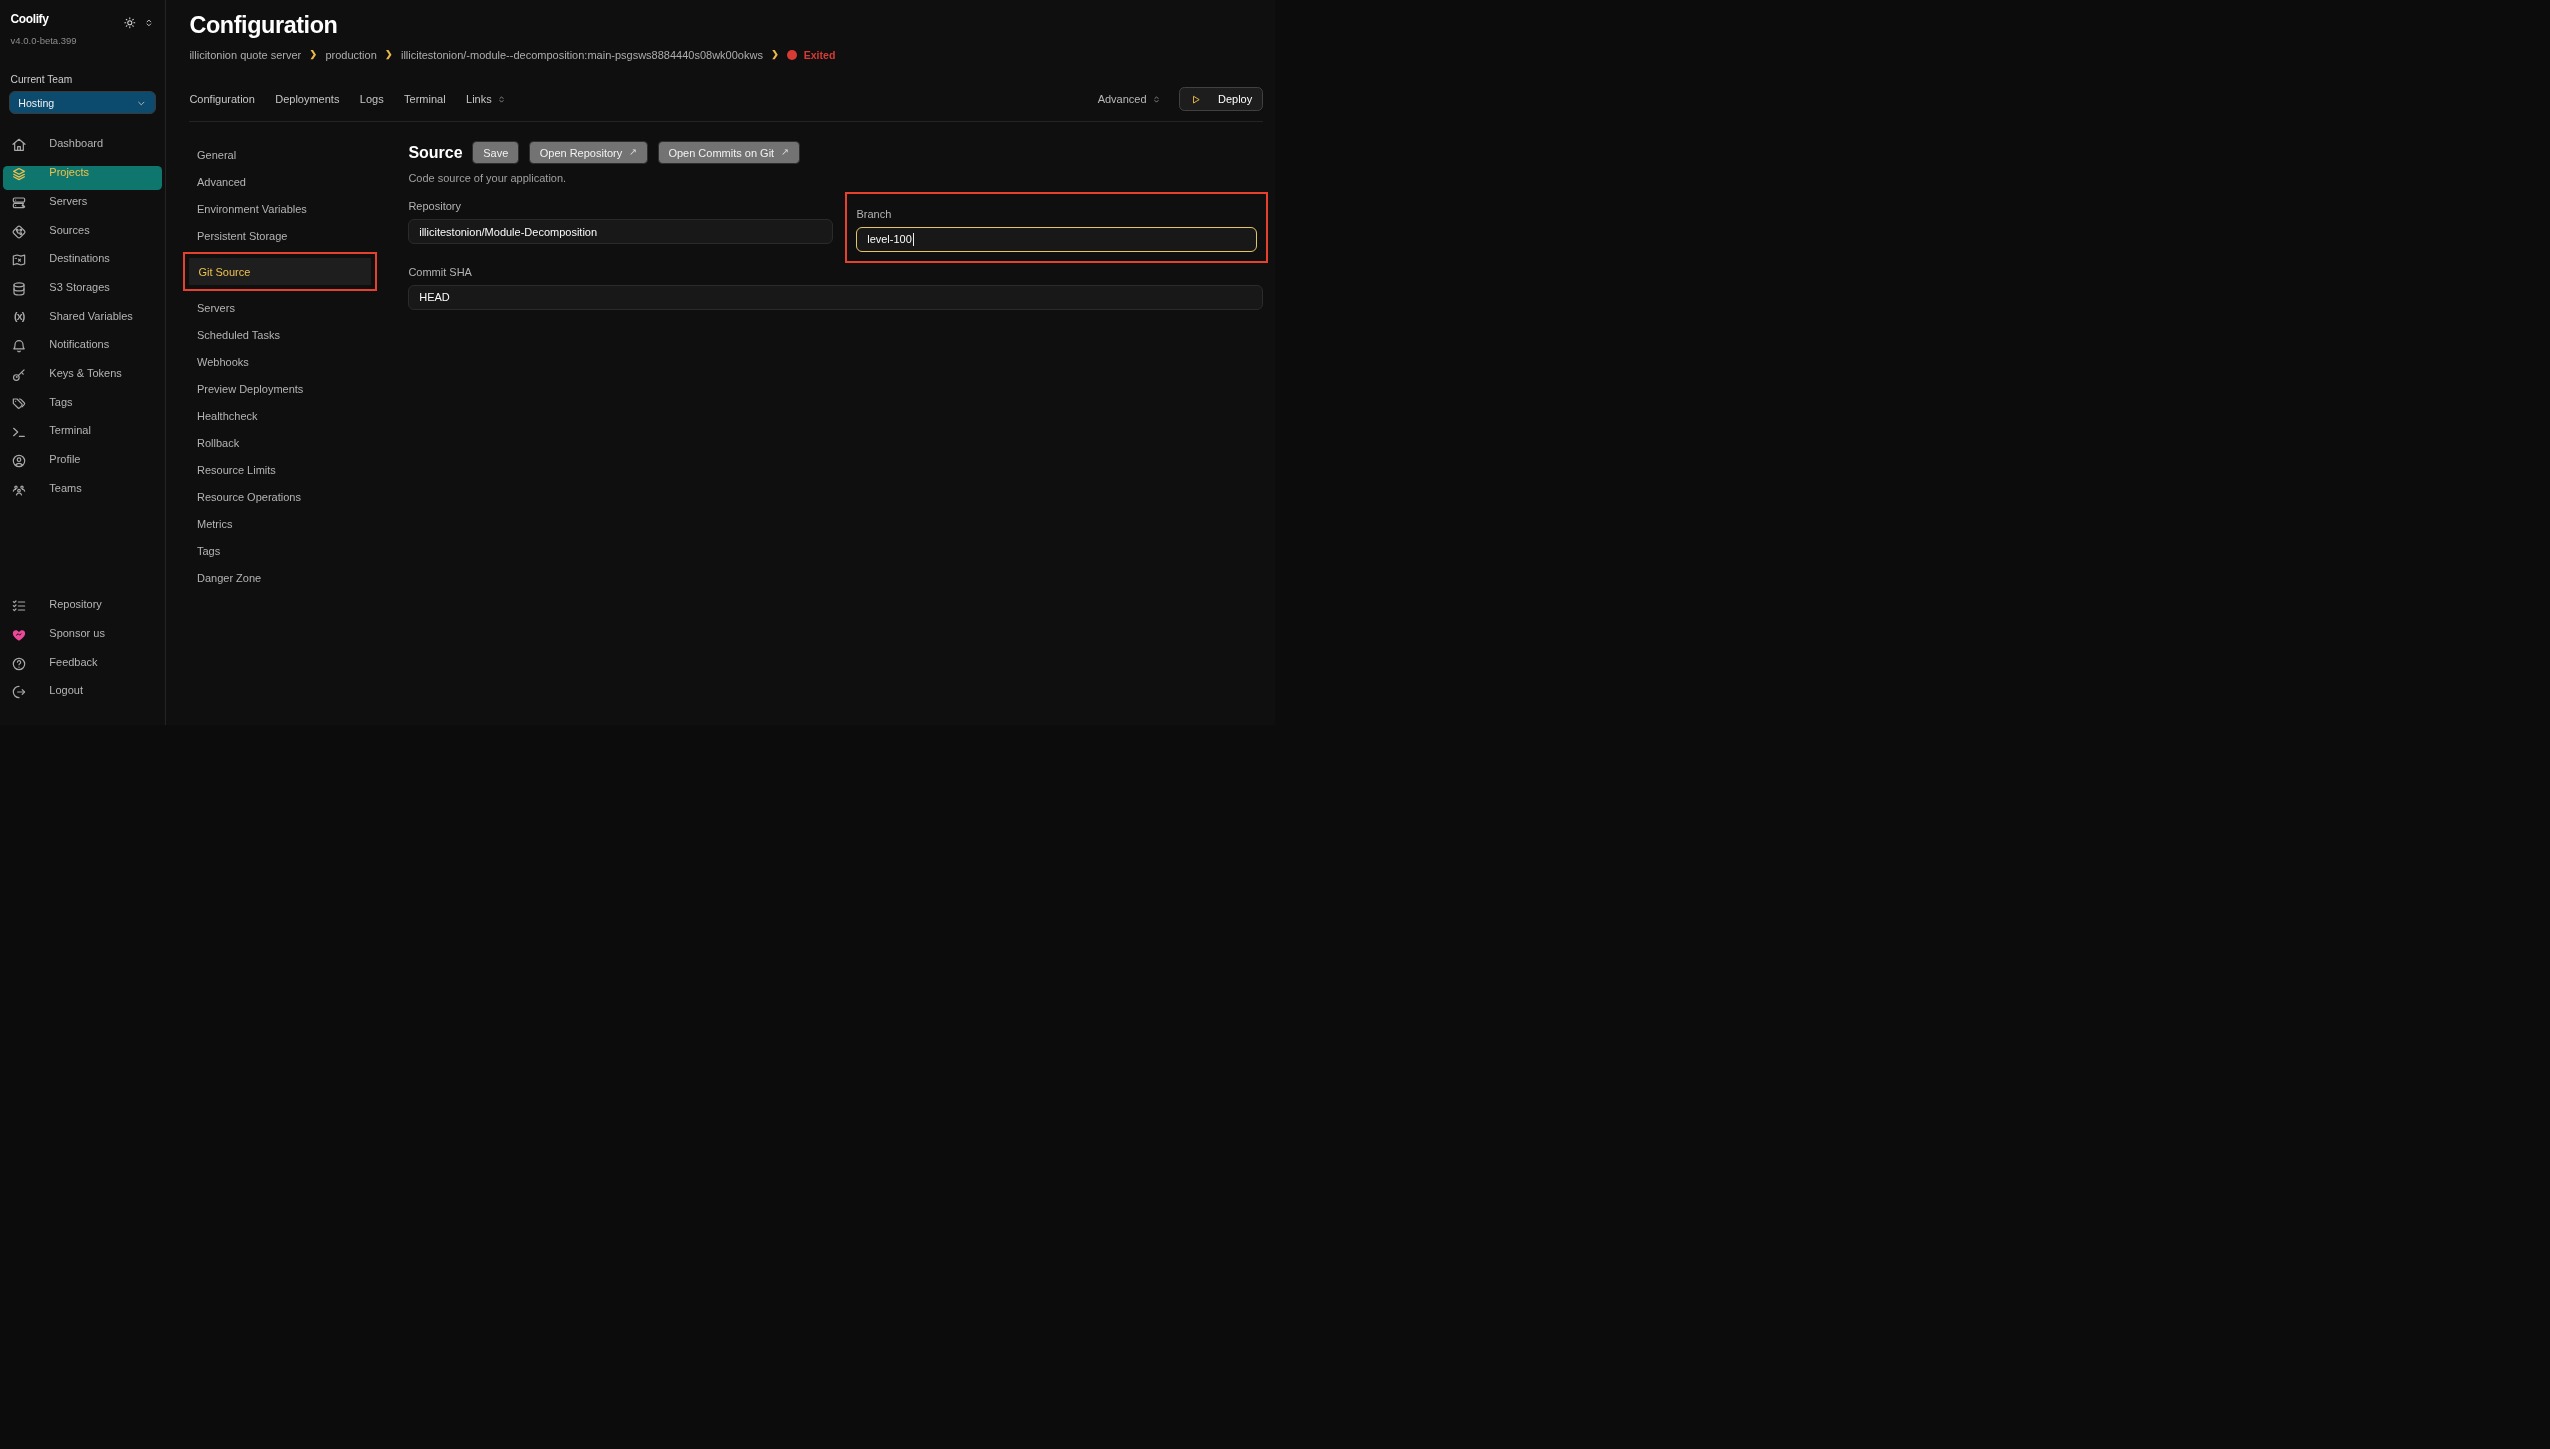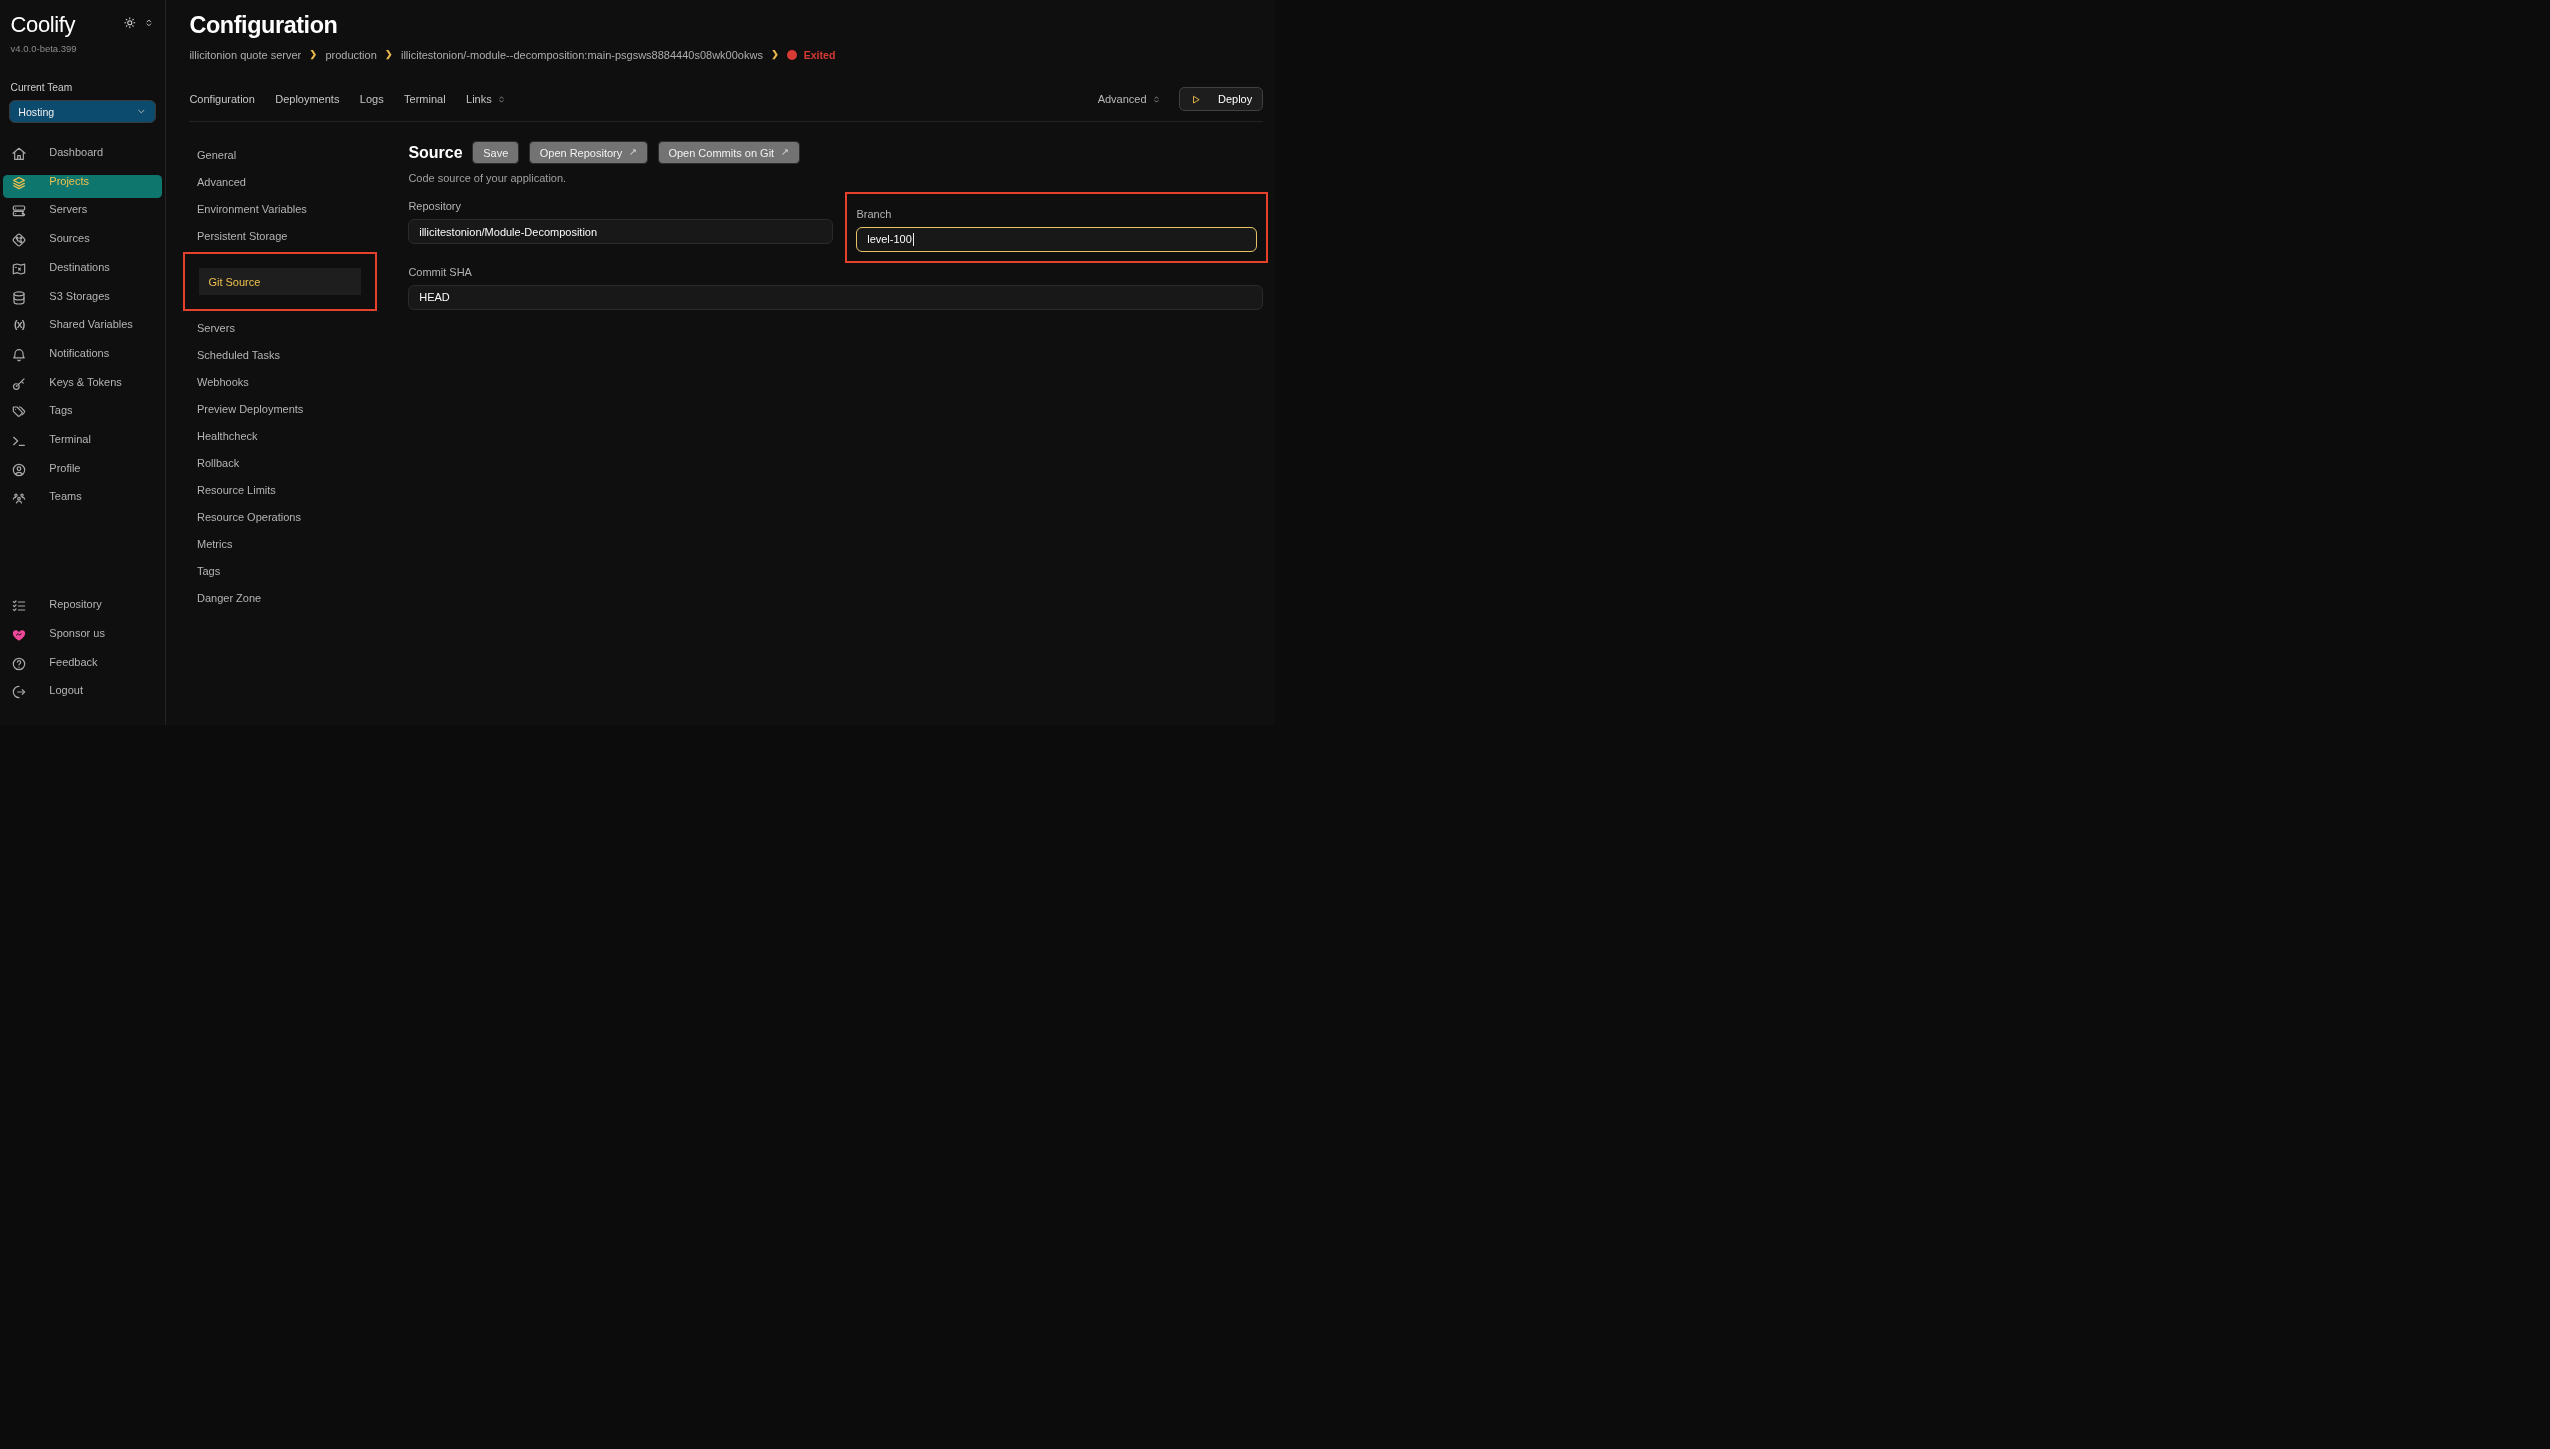--- a/index.html
+++ b/index.html
@@ -11,21 +11,21 @@
   }
   svg { display:block; }
 
   
   .sidebar {
     position:absolute; left:0; top:0; width:166px; height:725px;
     border-right:0.8px solid #242424; background:#0f0f0f;
     display:flex; flex-direction:column; padding:12px 0 12px;
   }
   .brand-row { display:flex; align-items:flex-start; padding:0 11.3px 0 10.6px; }
-  .brand { font-size:22px; font-weight:400; letter-spacing:-0.4px; color:#fff; }
+  .brand { font-size:12px; font-weight:700; letter-spacing:-0.4px; color:#fff; }
   .brand-icons { margin-left:auto; display:flex; align-items:center; gap:7.6px; margin-top:3.8px; color:#d9d9d9; }
   .version { padding:0 10.6px; margin-top:5.3px; font-size:9.5px; color:#8c8c8c; }
   .team-label { padding:0 10.6px; margin-top:28px; font-size:10.2px; color:#cfcfcf; }
   .team-select {
     margin:6.8px 9px 0 9px; height:23px; border:0.8px solid #3a3a3a; border-radius:6px;
     background:#0c4a6e; display:flex; align-items:center; padding:0 8.3px;
     font-size:10.6px; color:#f0f0f0;
   }
   .team-select .sel-chev { margin-left:auto; color:#bdbdbd; }
 
@@ -68,21 +68,21 @@
 
   .content { display:flex; margin-top:19px; align-items:flex-start; }
 
   
   .subnav { width:219px; flex:none; display:flex; flex-direction:column; }
   .subnav-item {
     height:27px; display:flex; align-items:center; padding:0 7.6px;
     font-size:11px; color:#b4b4b4; cursor:pointer;
   }
   .subnav-red-box {
-    border:2.3px solid #e5412d; padding:14px; margin:3px 0 3px -6px; width:194px;
+    border:2.3px solid #e5412d; padding:4px; margin:3px 0 3px -6px; width:194px;
   }
   .subnav-item.active {
     background:#1e1e1e; color:#efc14e; height:27px; width:100%; padding:0 9px;
   }
 
   
   .panel { flex:1; min-width:0; }
   .source-header { display:flex; align-items:center; gap:9.8px; }
   .source-title { font-size:16px; font-weight:800; }
   .sbtn {

